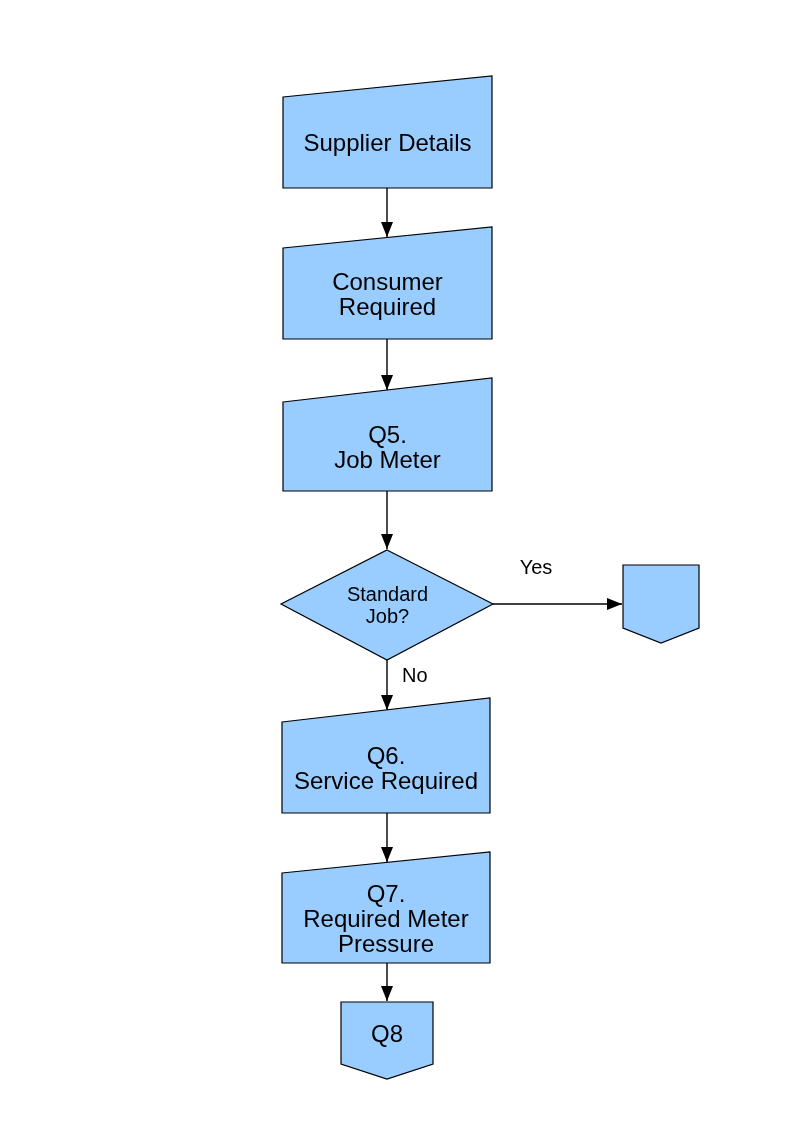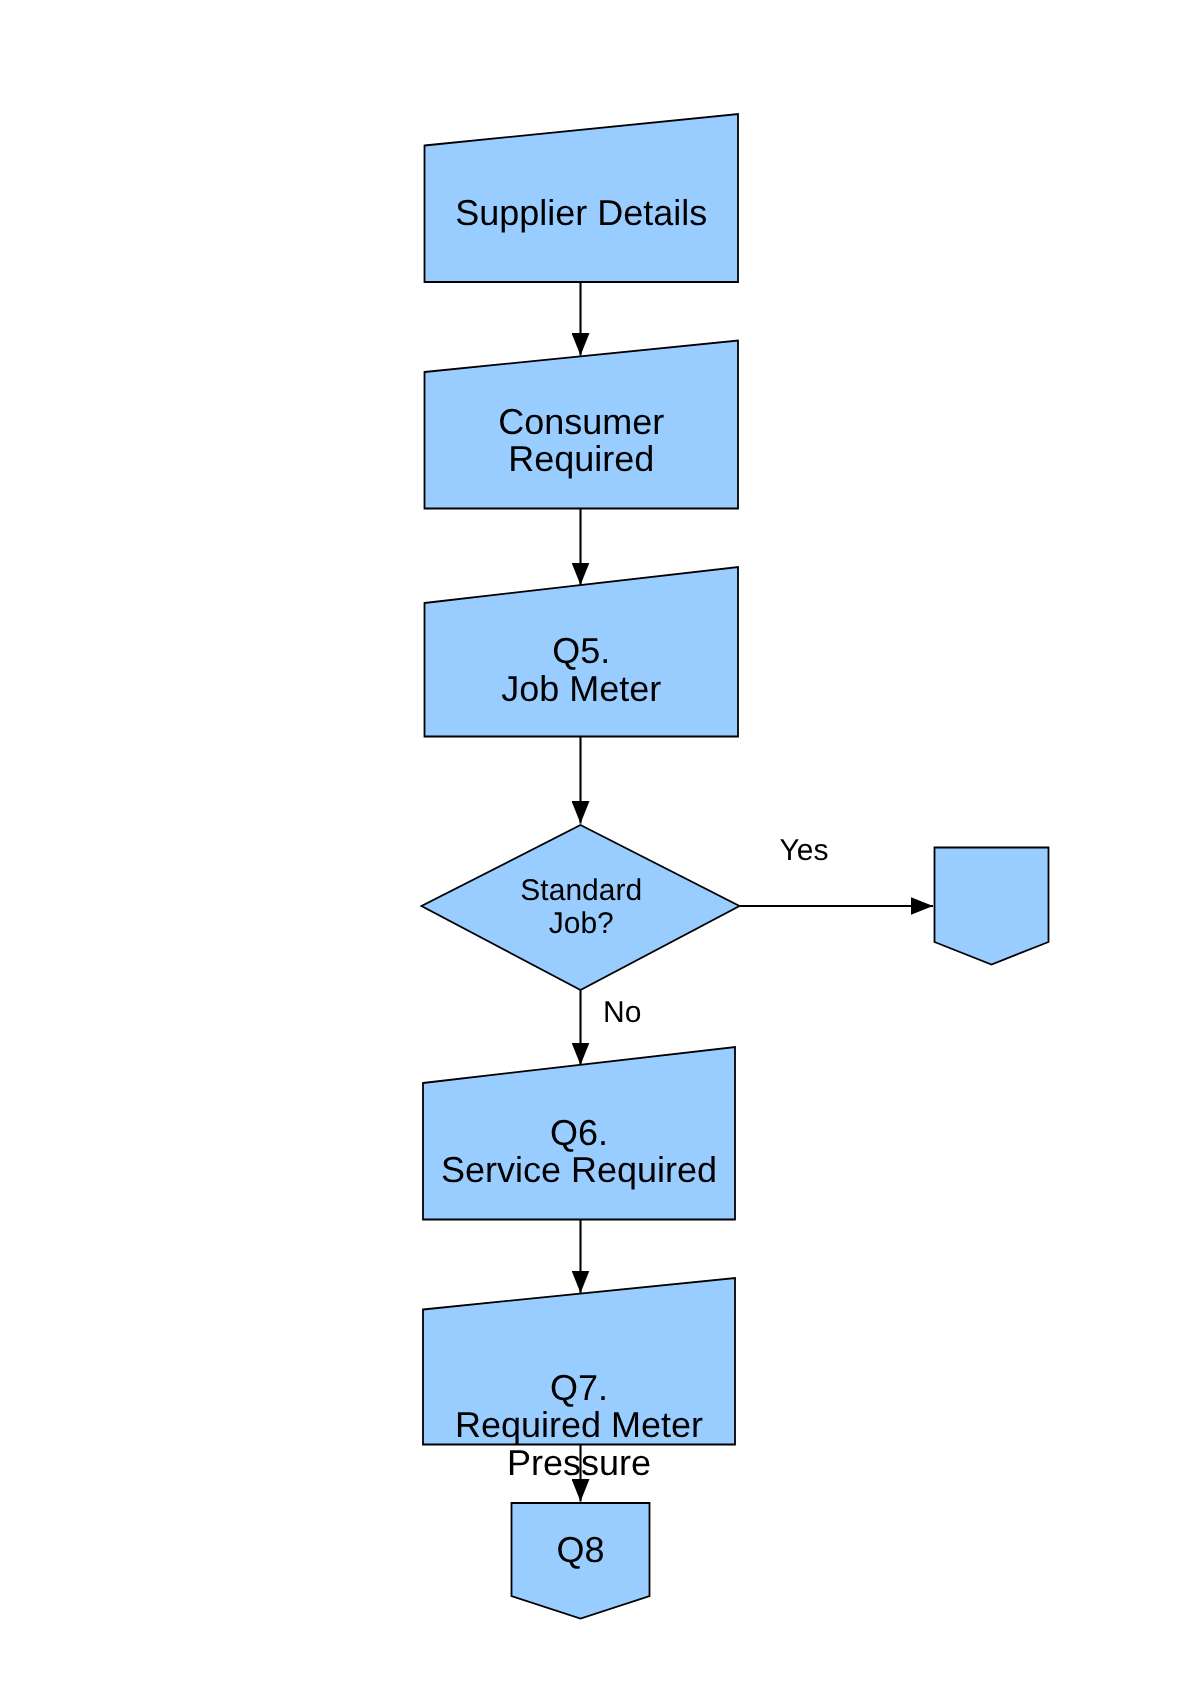--- a/index.html
+++ b/index.html
@@ -54,21 +54,21 @@
   .label.edge-label { justify-content: center; }
   .label.edge-label-left { justify-content: flex-start; text-align: right; }
 
   
   #lbl-supplier   { left: 283px; top:  97px; width: 209px; height: 91px; }
   #lbl-consumer   { left: 283px; top: 248px; width: 209px; height: 91px; }
   #lbl-q5         { left: 283px; top: 402px; width: 209px; height: 89px; }
   #lbl-decision   { left: 282px; top: 550px; width: 211px; height: 110px; }
   #lbl-q9         { left: 623px; top: 565px; width:  76px; height: 63px; }
   #lbl-q6         { left: 282px; top: 722px; width: 208px; height: 91px; }
-  #lbl-q7         { left: 282px; top: 873px; width: 208px; height: 90px; margin-top: 32px; }
+  #lbl-q7         { left: 282px; top: 873px; width: 208px; height: 90px; }
   #lbl-q8         { left: 341px; top: 1002px; width: 92px; height: 62px; }
   #lbl-yes        { left: 501px; top: 555px; width:  70px; height: 24px; }
   #lbl-no         { left: 402px; top: 663px; width:  60px; height: 24px; }
 </style>
 </head>
 <body>
 
 <div class="page">
 
   <svg class="canvas" width="794" height="1123" viewBox="0 0 794 1123" xmlns="http://www.w3.org/2000/svg">

